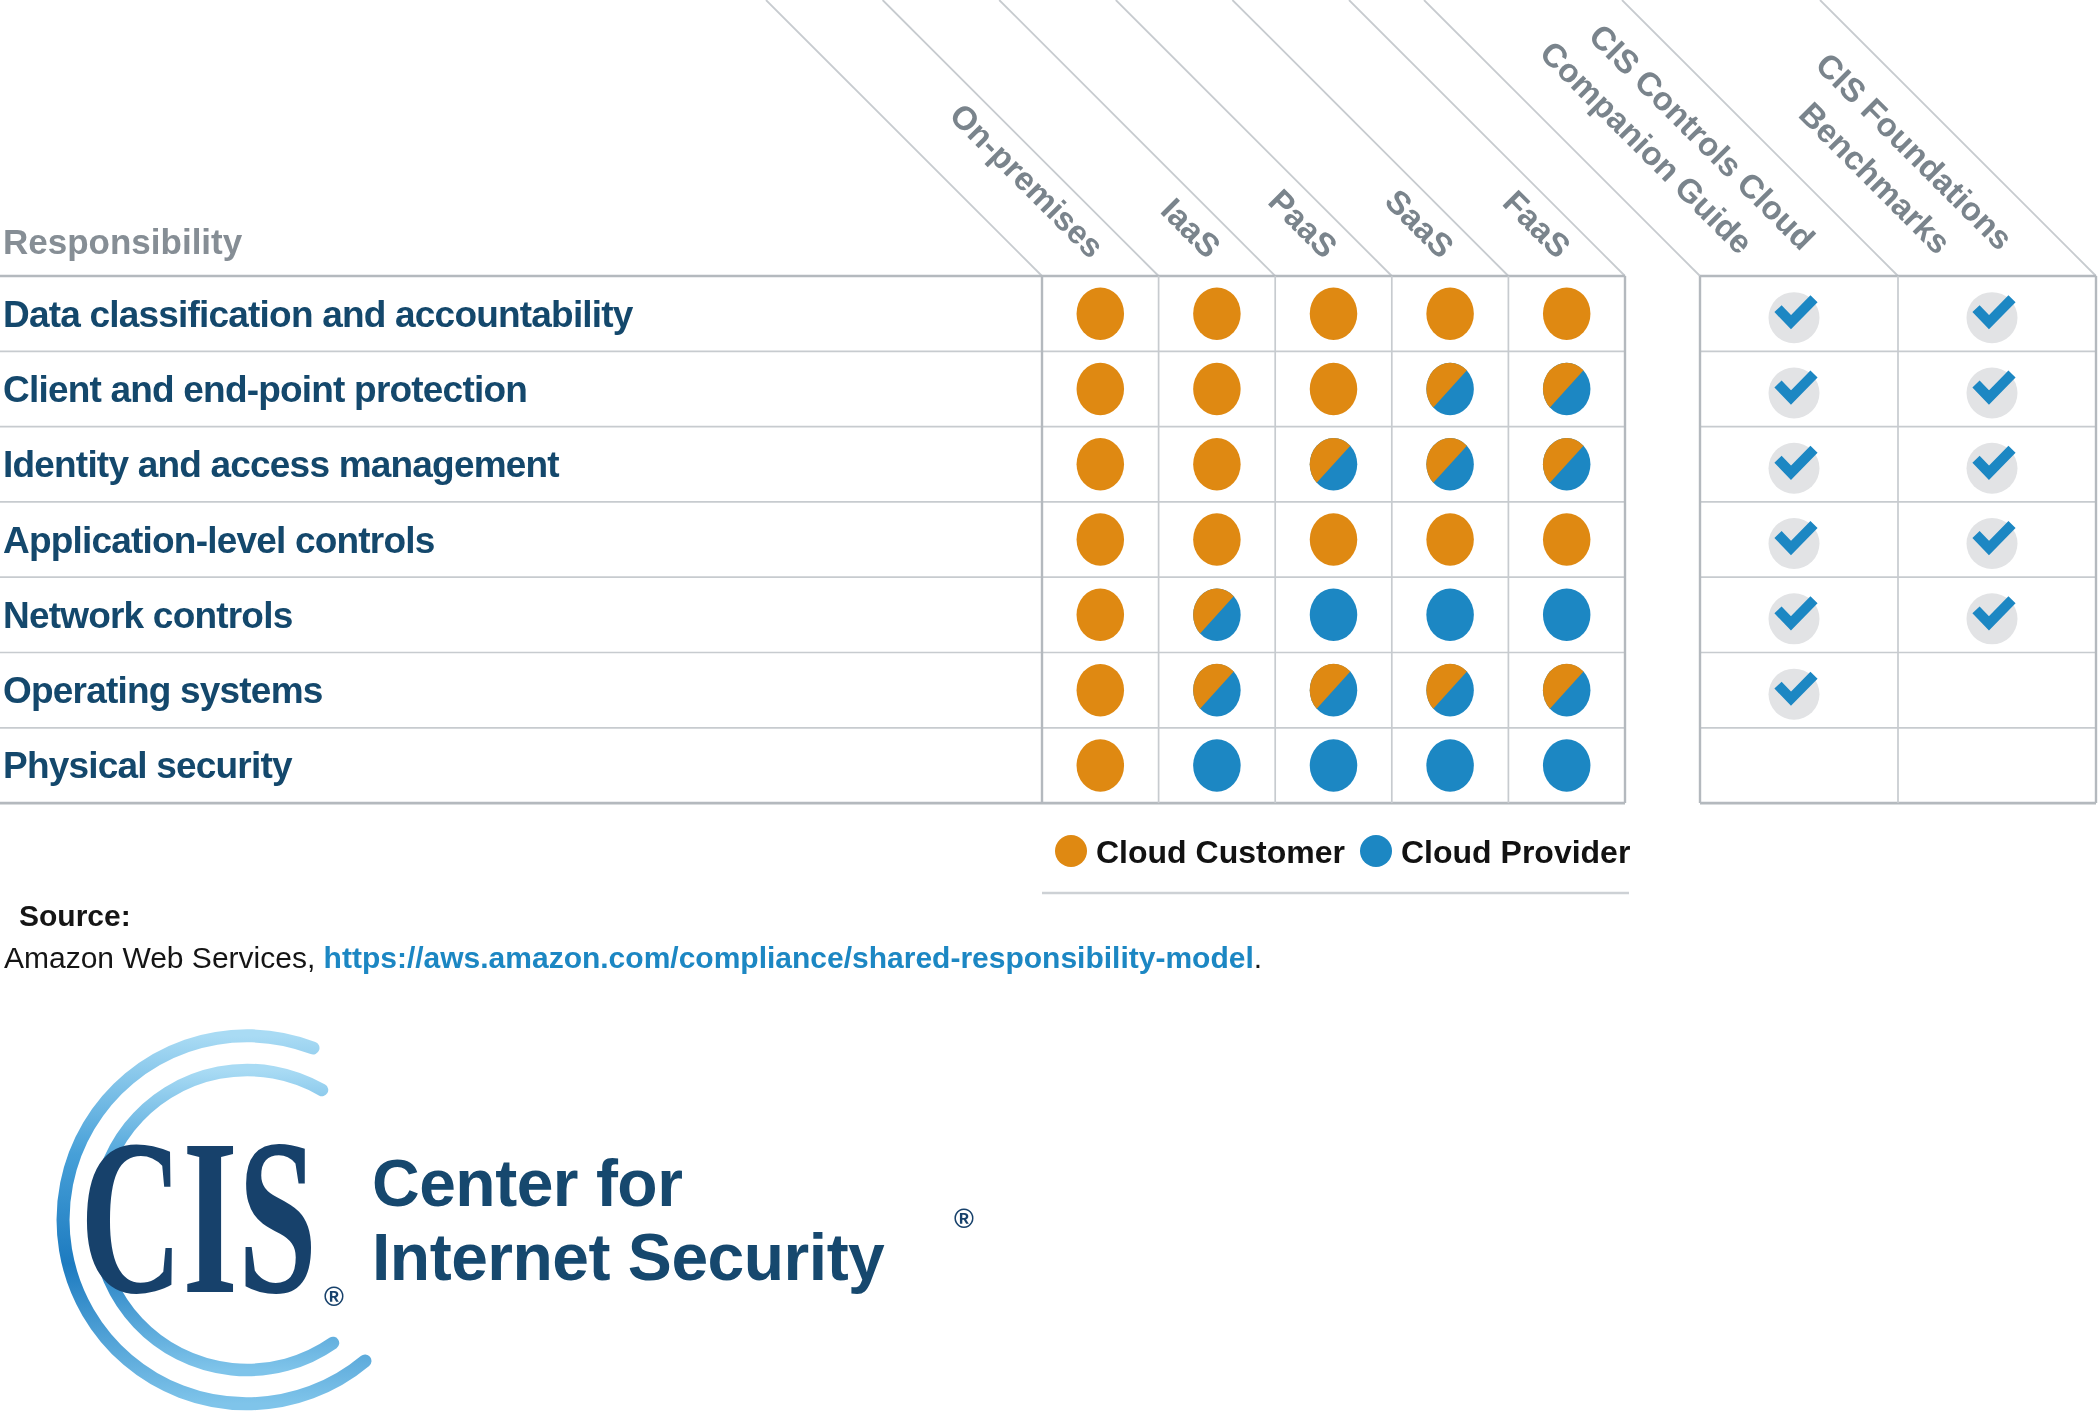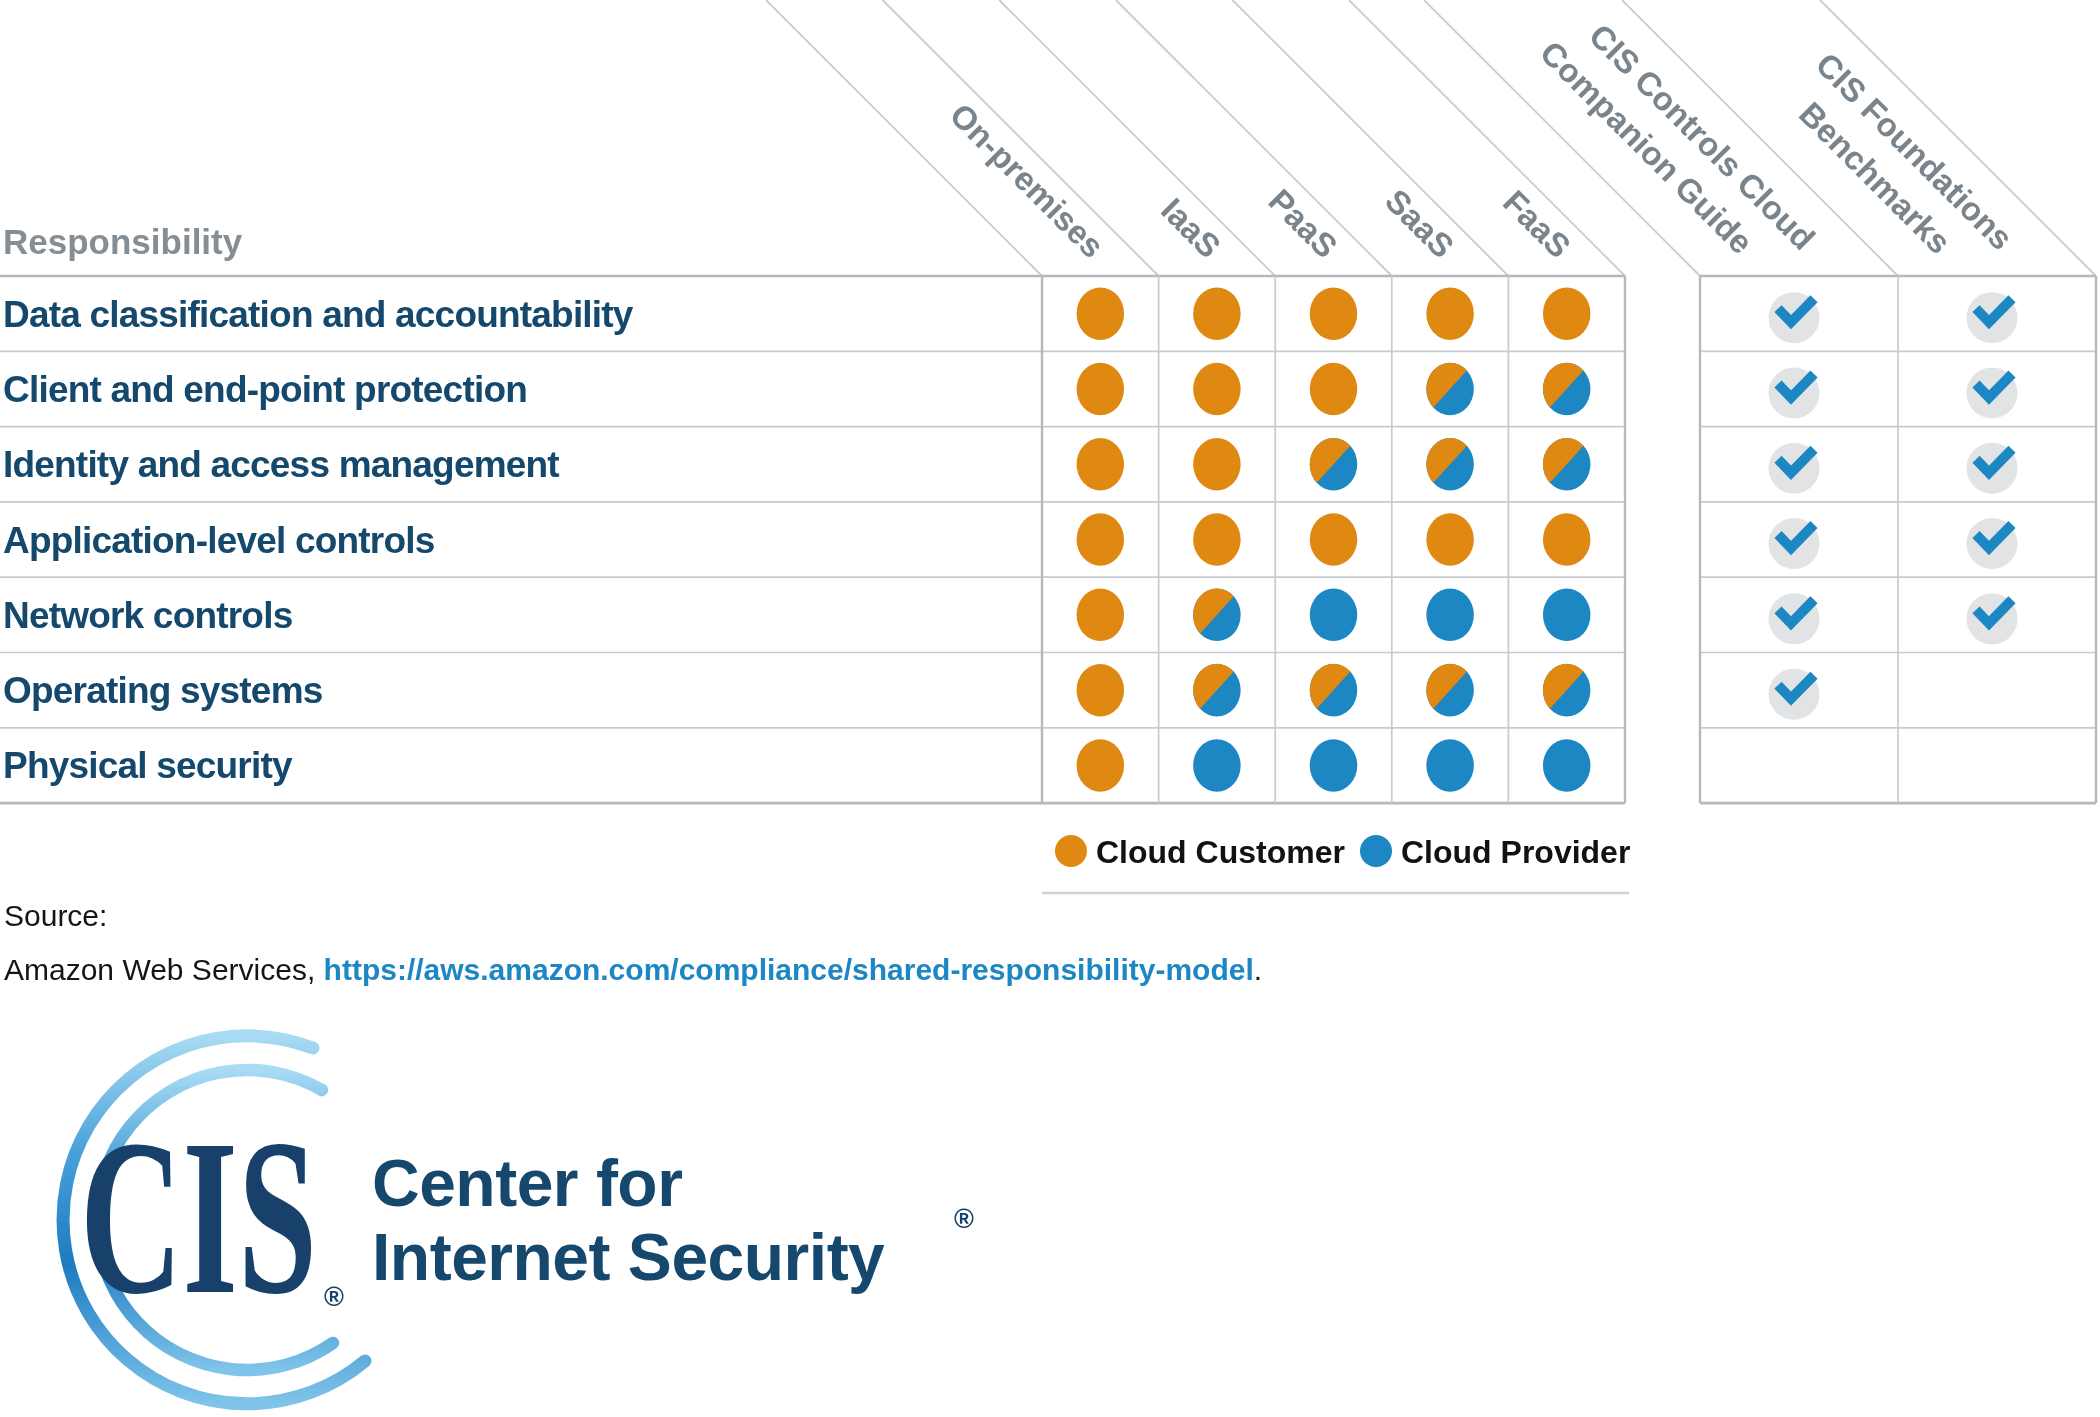--- a/index.html
+++ b/index.html
@@ -8,22 +8,22 @@
     font-family:"Liberation Sans",sans-serif;
   }
   svg{display:block;overflow:visible;}
   #matrix{position:absolute;left:0;top:0;}
   #matrix text{font-family:"Liberation Sans",sans-serif;}
   .corner{font-size:35px;font-weight:700;fill:#868E95;}
   .diag{font-size:33px;font-weight:600;fill:#7A848C;text-anchor:end;}
   .rowlab{font-size:37px;font-weight:700;fill:#14486C;letter-spacing:-0.8px;}
   .legendlab{font-size:32px;font-weight:600;fill:#121212;}
   .source-block{position:absolute;left:4px;top:901px;color:#151515;}
-  .source-heading{font-size:30px;font-weight:400;line-height:30px;}
-  .source-line{margin-top:24px;font-size:30px;line-height:30px;font-weight:400;}
+  .source-heading{font-size:30px;font-weight:700;line-height:30px;margin-left:15px;}
+  .source-line{margin-top:12px;font-size:30px;line-height:30px;font-weight:400;}
   .source-link{color:#1C87C3;font-weight:600;text-decoration:none;}
   #logo{position:absolute;left:6px;top:1030px;}
   .arc{fill:none;stroke:url(#arcgrad);stroke-linecap:round;}
   .cis-acro{font-family:"Liberation Serif",serif;font-weight:700;font-size:222px;fill:#17416B;}
   .logo-reg{font-family:"Liberation Sans",sans-serif;font-size:27px;font-weight:700;fill:#17416B;}
   .logo-line{font-family:"Liberation Sans",sans-serif;font-size:66px;font-weight:700;fill:#16486E;letter-spacing:-0.5px;}
 </style>
 </head>
 <body>
 

